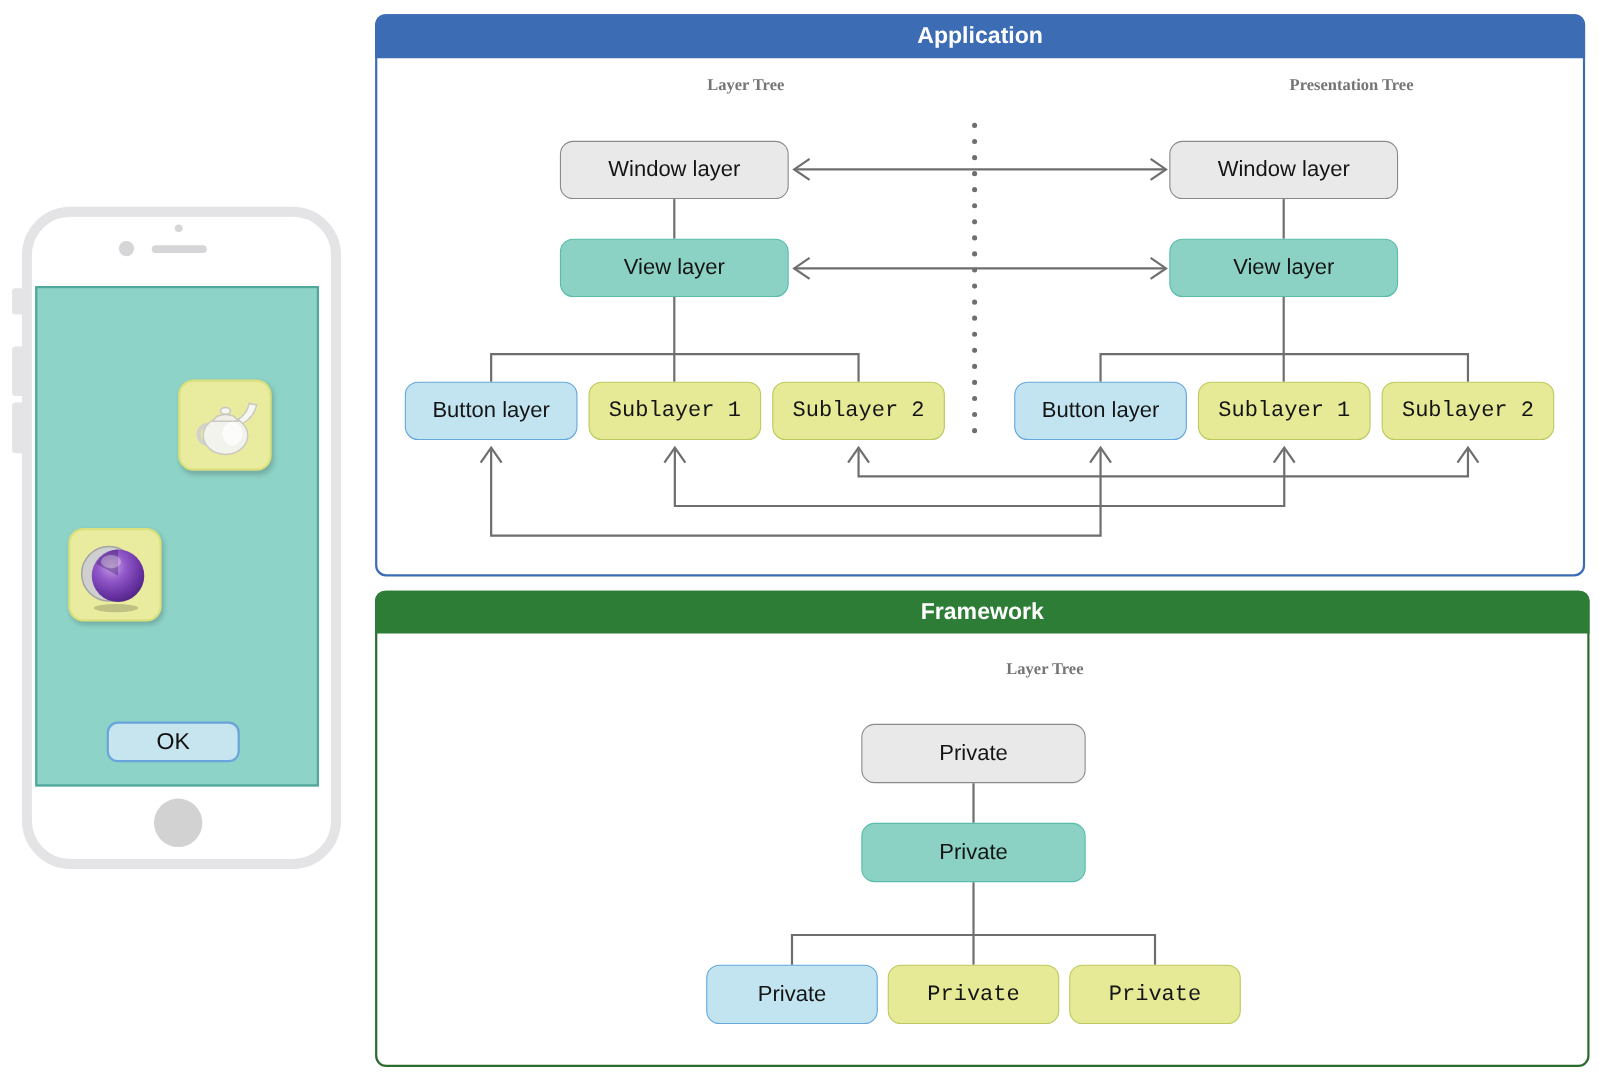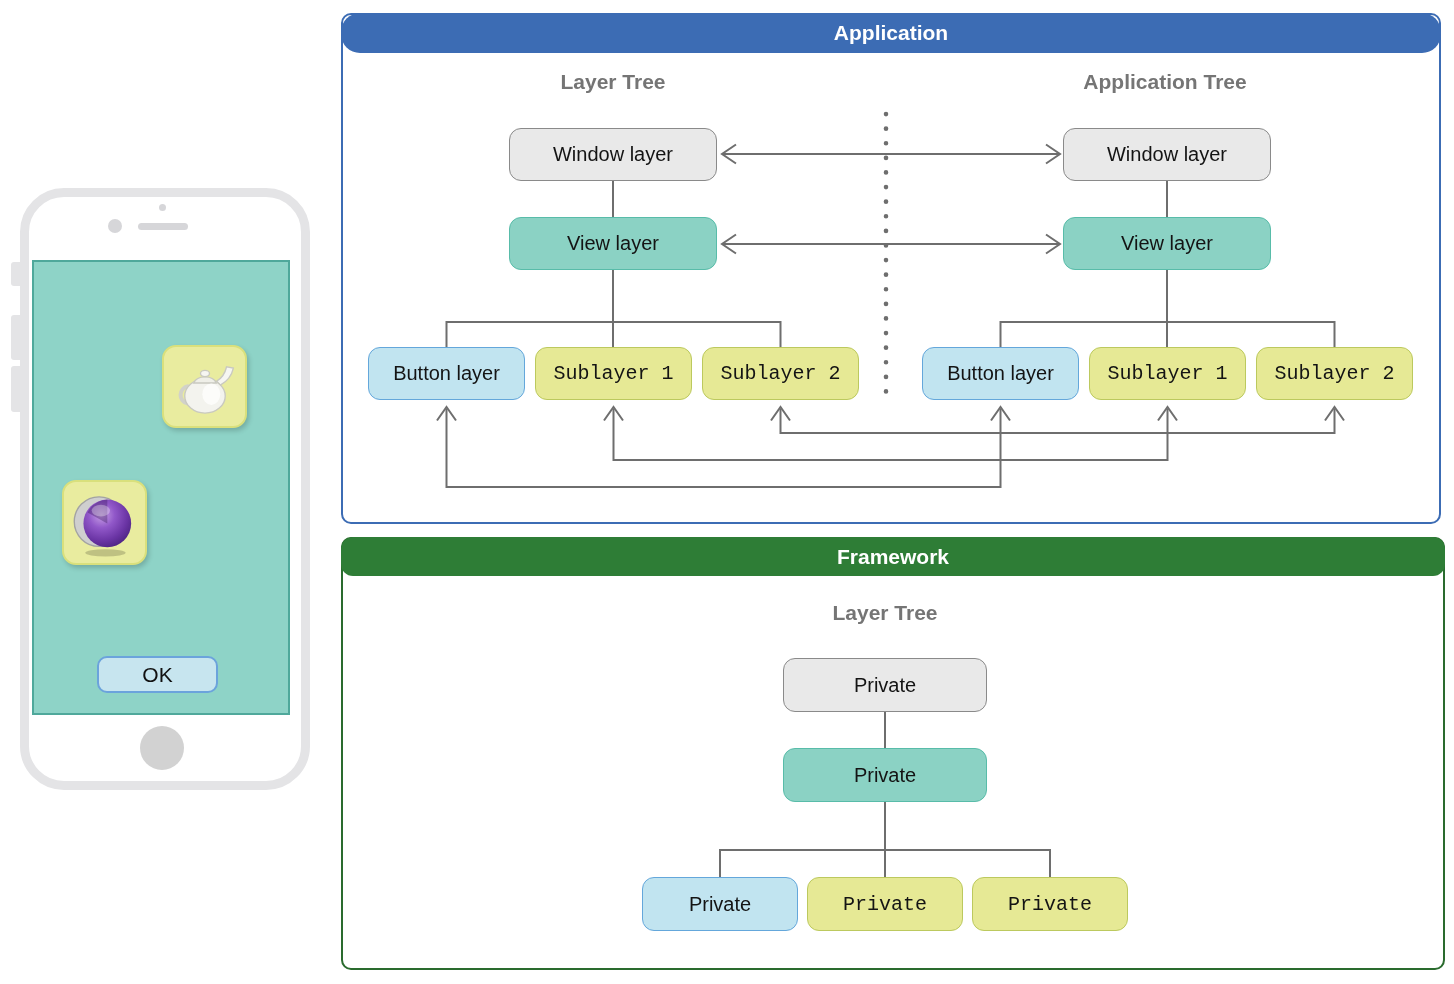--- a/index.html
+++ b/index.html
@@ -5,24 +5,24 @@
   html,body{margin:0;padding:0;background:#fff;}
   body{font-family:"Liberation Sans","DejaVu Sans",sans-serif;}
   .canvas{position:relative;width:1454px;height:984px;background:#fff;overflow:hidden;}
 
   
   .panel{position:absolute;background:#fff;border-radius:10px;box-sizing:border-box;}
   .panel.app{left:341px;top:13px;width:1100px;height:511px;border:2px solid var(--app-header);}
   .panel.fw {left:341px;top:537px;width:1104px;height:433px;border:2px solid var(--fw-border);}
   .panel-hd{position:absolute;left:-2px;top:-2px;right:-2px;height:40px;border-radius:9px 9px 0 0;
             display:flex;align-items:center;justify-content:center;color:#fff;font-weight:bold;font-size:21px;}
-  .app-hd{background:var(--app-header);border-radius:19px;}
-  .fw-hd{background:var(--fw-header);height:39px;border-radius:12px;}
+  .app-hd{background:var(--app-header);}
+  .fw-hd{background:var(--fw-header);height:39px;}
 
-  .tree-title{position:absolute;text-align:center;font-weight:bold;font-size:21px;color:var(--title-gray);}
+  .tree-title{position:absolute;text-align:right;font-weight:bold;font-size:15px;color:var(--title-gray);font-family:Liberation Serif, serif;}
 
   
   .node{position:absolute;box-sizing:border-box;border-radius:12px;display:flex;align-items:center;justify-content:center;
         font-size:20px;color:#141414;border:1.8px solid;}
   .node.gray  {background:var(--node-gray);  border-color:var(--node-gray-border);}
   .node.teal  {background:var(--node-teal);  border-color:var(--node-teal-border);}
   .node.blue  {background:var(--node-blue);  border-color:var(--node-blue-border);}
   .node.yellow{background:var(--node-yellow);border-color:var(--node-yellow-border);font-family:Liberation Mono, monospace;}
 
   
@@ -104,21 +104,21 @@
       <path class="ln" d="M1325 420.5 L1334.5 407 L1344 420.5"></path>
     </g>
     <g>
       <path class="ln" d="M885 712 V748"></path>
       <path class="ln" d="M885 802 V877"></path>
       <path class="ln" d="M720 877 V850 H1050 V877"></path>
     </g>
   </svg>
 
   <div class="tree-title" style="left:513px;top:70px;width:200px;">Layer Tree</div>
-  <div class="tree-title" style="left:1045px;top:70px;width:240px;">Application Tree</div>
+  <div class="tree-title" style="left:1045px;top:70px;width:240px;">Presentation Tree</div>
   <div class="tree-title" style="left:785px;top:601px;width:200px;">Layer Tree</div>
 
   <div class="node gray" style="left:509px;top:128px;width:208px;height:53px;">Window layer</div>
   <div class="node teal" style="left:509px;top:217px;width:208px;height:53px;">View layer</div>
   <div class="node blue" style="left:368px;top:347px;width:157px;height:53px;">Button layer</div>
   <div class="node yellow" style="left:535px;top:347px;width:157px;height:53px;">Sublayer 1</div>
   <div class="node yellow" style="left:702px;top:347px;width:157px;height:53px;">Sublayer 2</div>
 
   <div class="node gray" style="left:1063px;top:128px;width:208px;height:53px;">Window layer</div>
   <div class="node teal" style="left:1063px;top:217px;width:208px;height:53px;">View layer</div>

